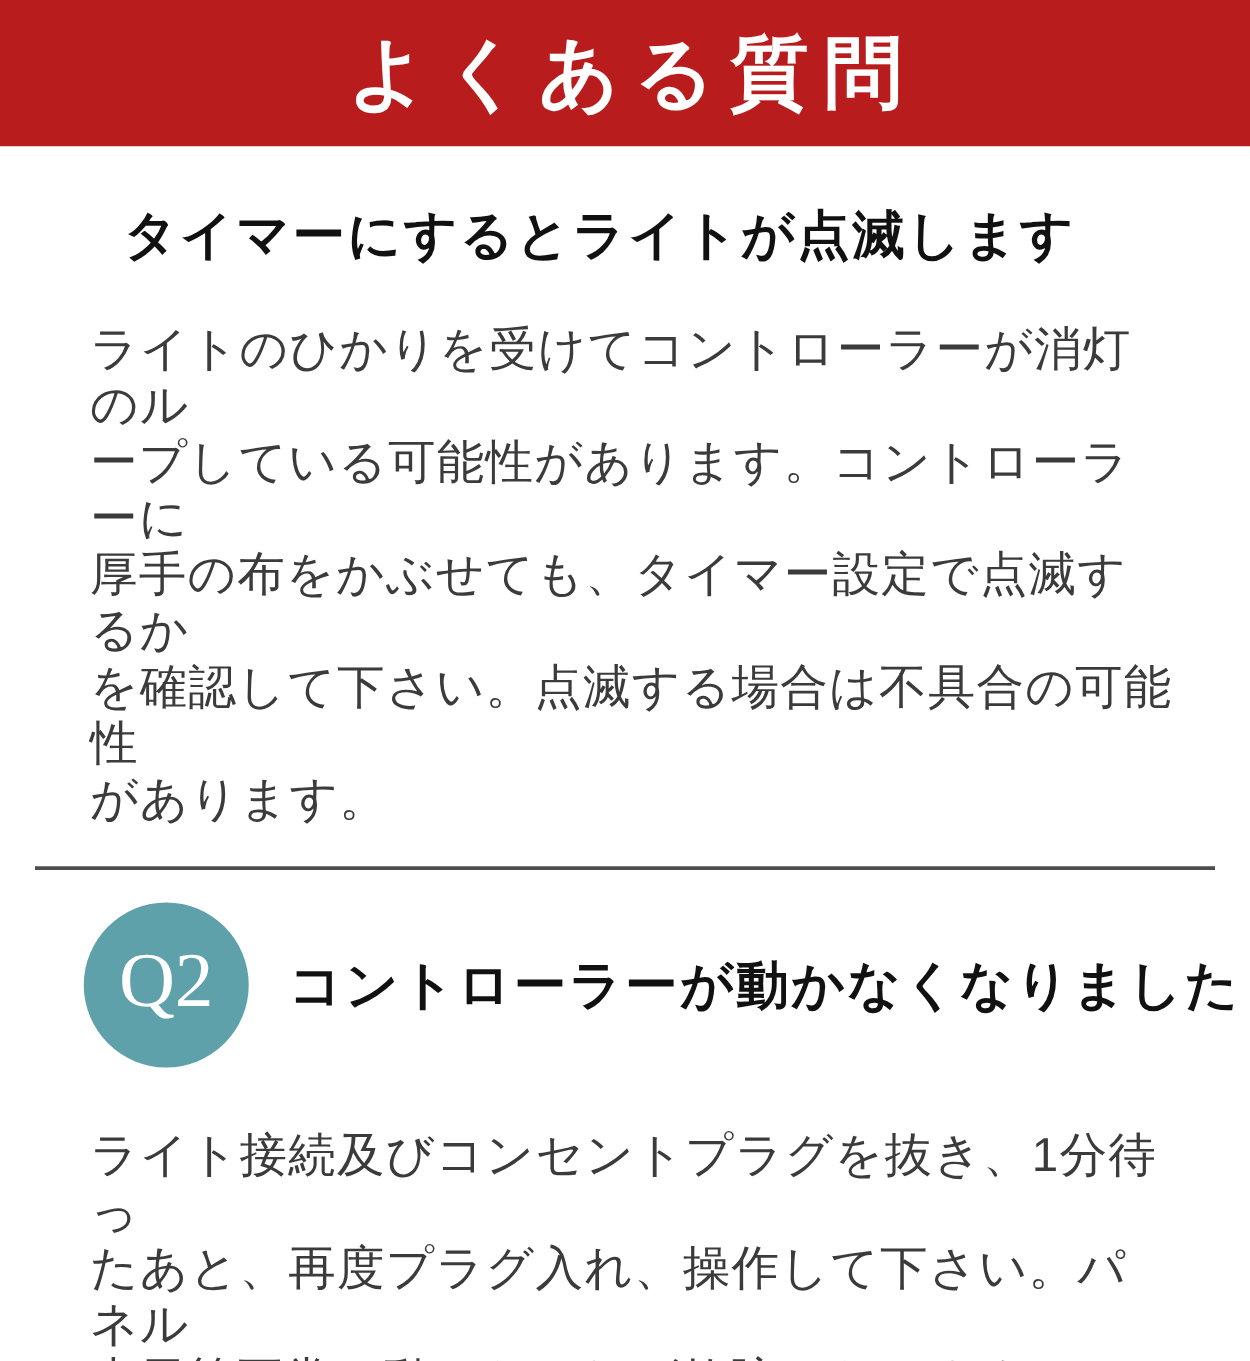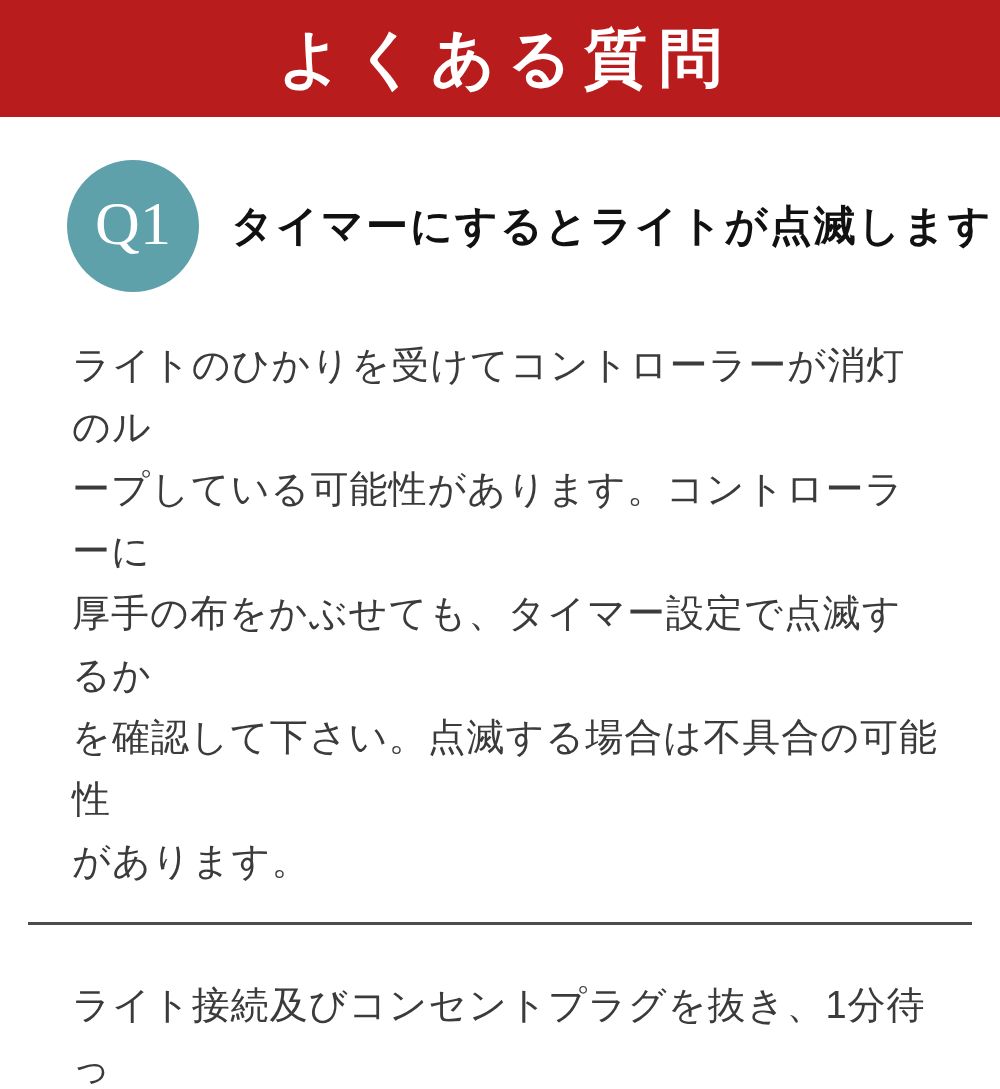--- a/index.html
+++ b/index.html
@@ -51,50 +51,53 @@
     margin-left:32px;
     font-size:42px;
     font-weight:bold;
     color:#111111;
     letter-spacing:2px;
     white-space:nowrap;
   }
   .answer {
     margin:42px 60px 0 72px;
     font-size:38px;
-    line-height:62px;
+    line-height:45px;
     color:#3b3b3b;
     letter-spacing:1px;
     white-space:pre-line;
   }
   .answer-2 { margin-top:49px; }
   .divider {
     border:none;
     border-top:3px solid #4d4d4d;
     margin:30px 28px 0 28px;
   }
 </style>
 </head>
 <body>
 
 <header class="header">
   <div class="header-title">よくある質問</div>
 </header>
 
 <section>
   <div class="q-row q-row-1">
-    <div class="q-badge">Q1</div>
     <h2 class="q-title">タイマーにするとライトが点滅します</h2>
   </div>
   <p class="answer">ライトのひかりを受けてコントローラーが消灯のル
 ープしている可能性があります。コントローラーに
 厚手の布をかぶせても、タイマー設定で点滅するか
 を確認して下さい。点滅する場合は不具合の可能性
 があります。</p>
 </section>
 
 <hr class="divider">
 
 <section>
+  <div class="q-row q-row-2">
+    <div class="q-badge">Q2</div>
+    <h2 class="q-title">コントローラーが動かなくなりました</h2>
+  </div>
   <p class="answer answer-2">ライト接続及びコンセントプラグを抜き、1分待っ
 たあと、再度プラグ入れ、操作して下さい。パネル
 表示等正常に動かなければ故障になります。</p>
 </section>
 
 </body></html>

